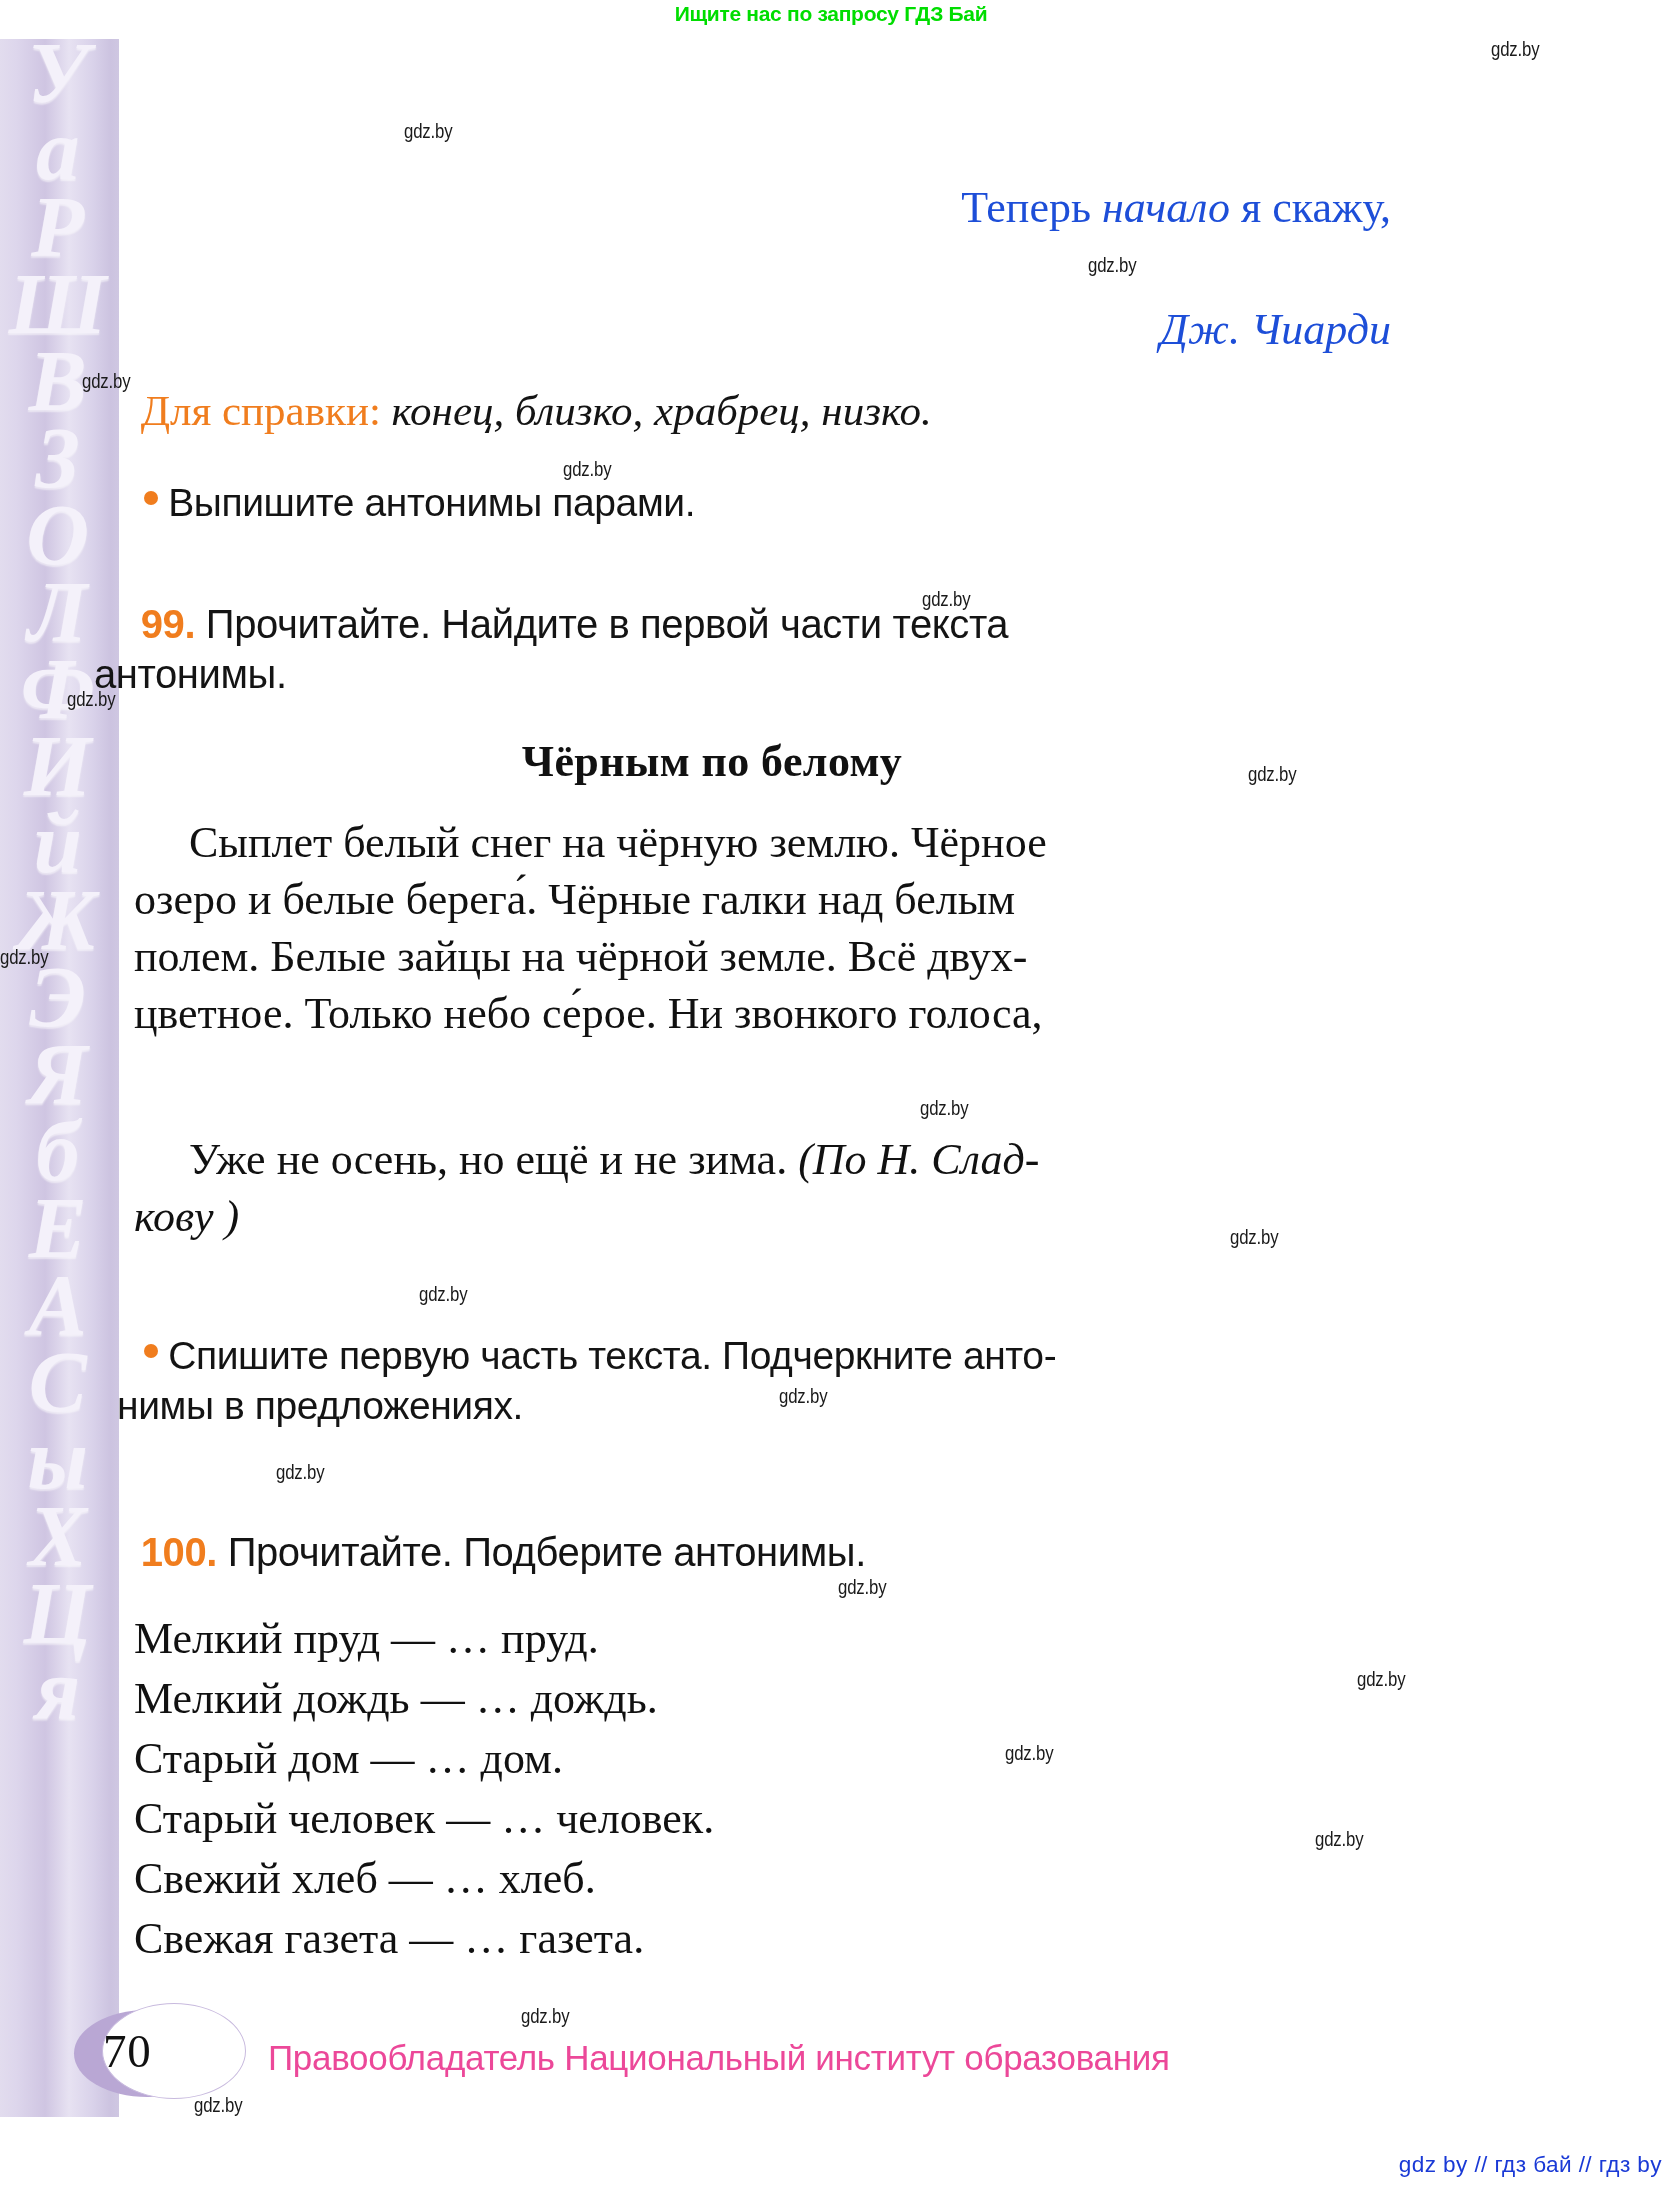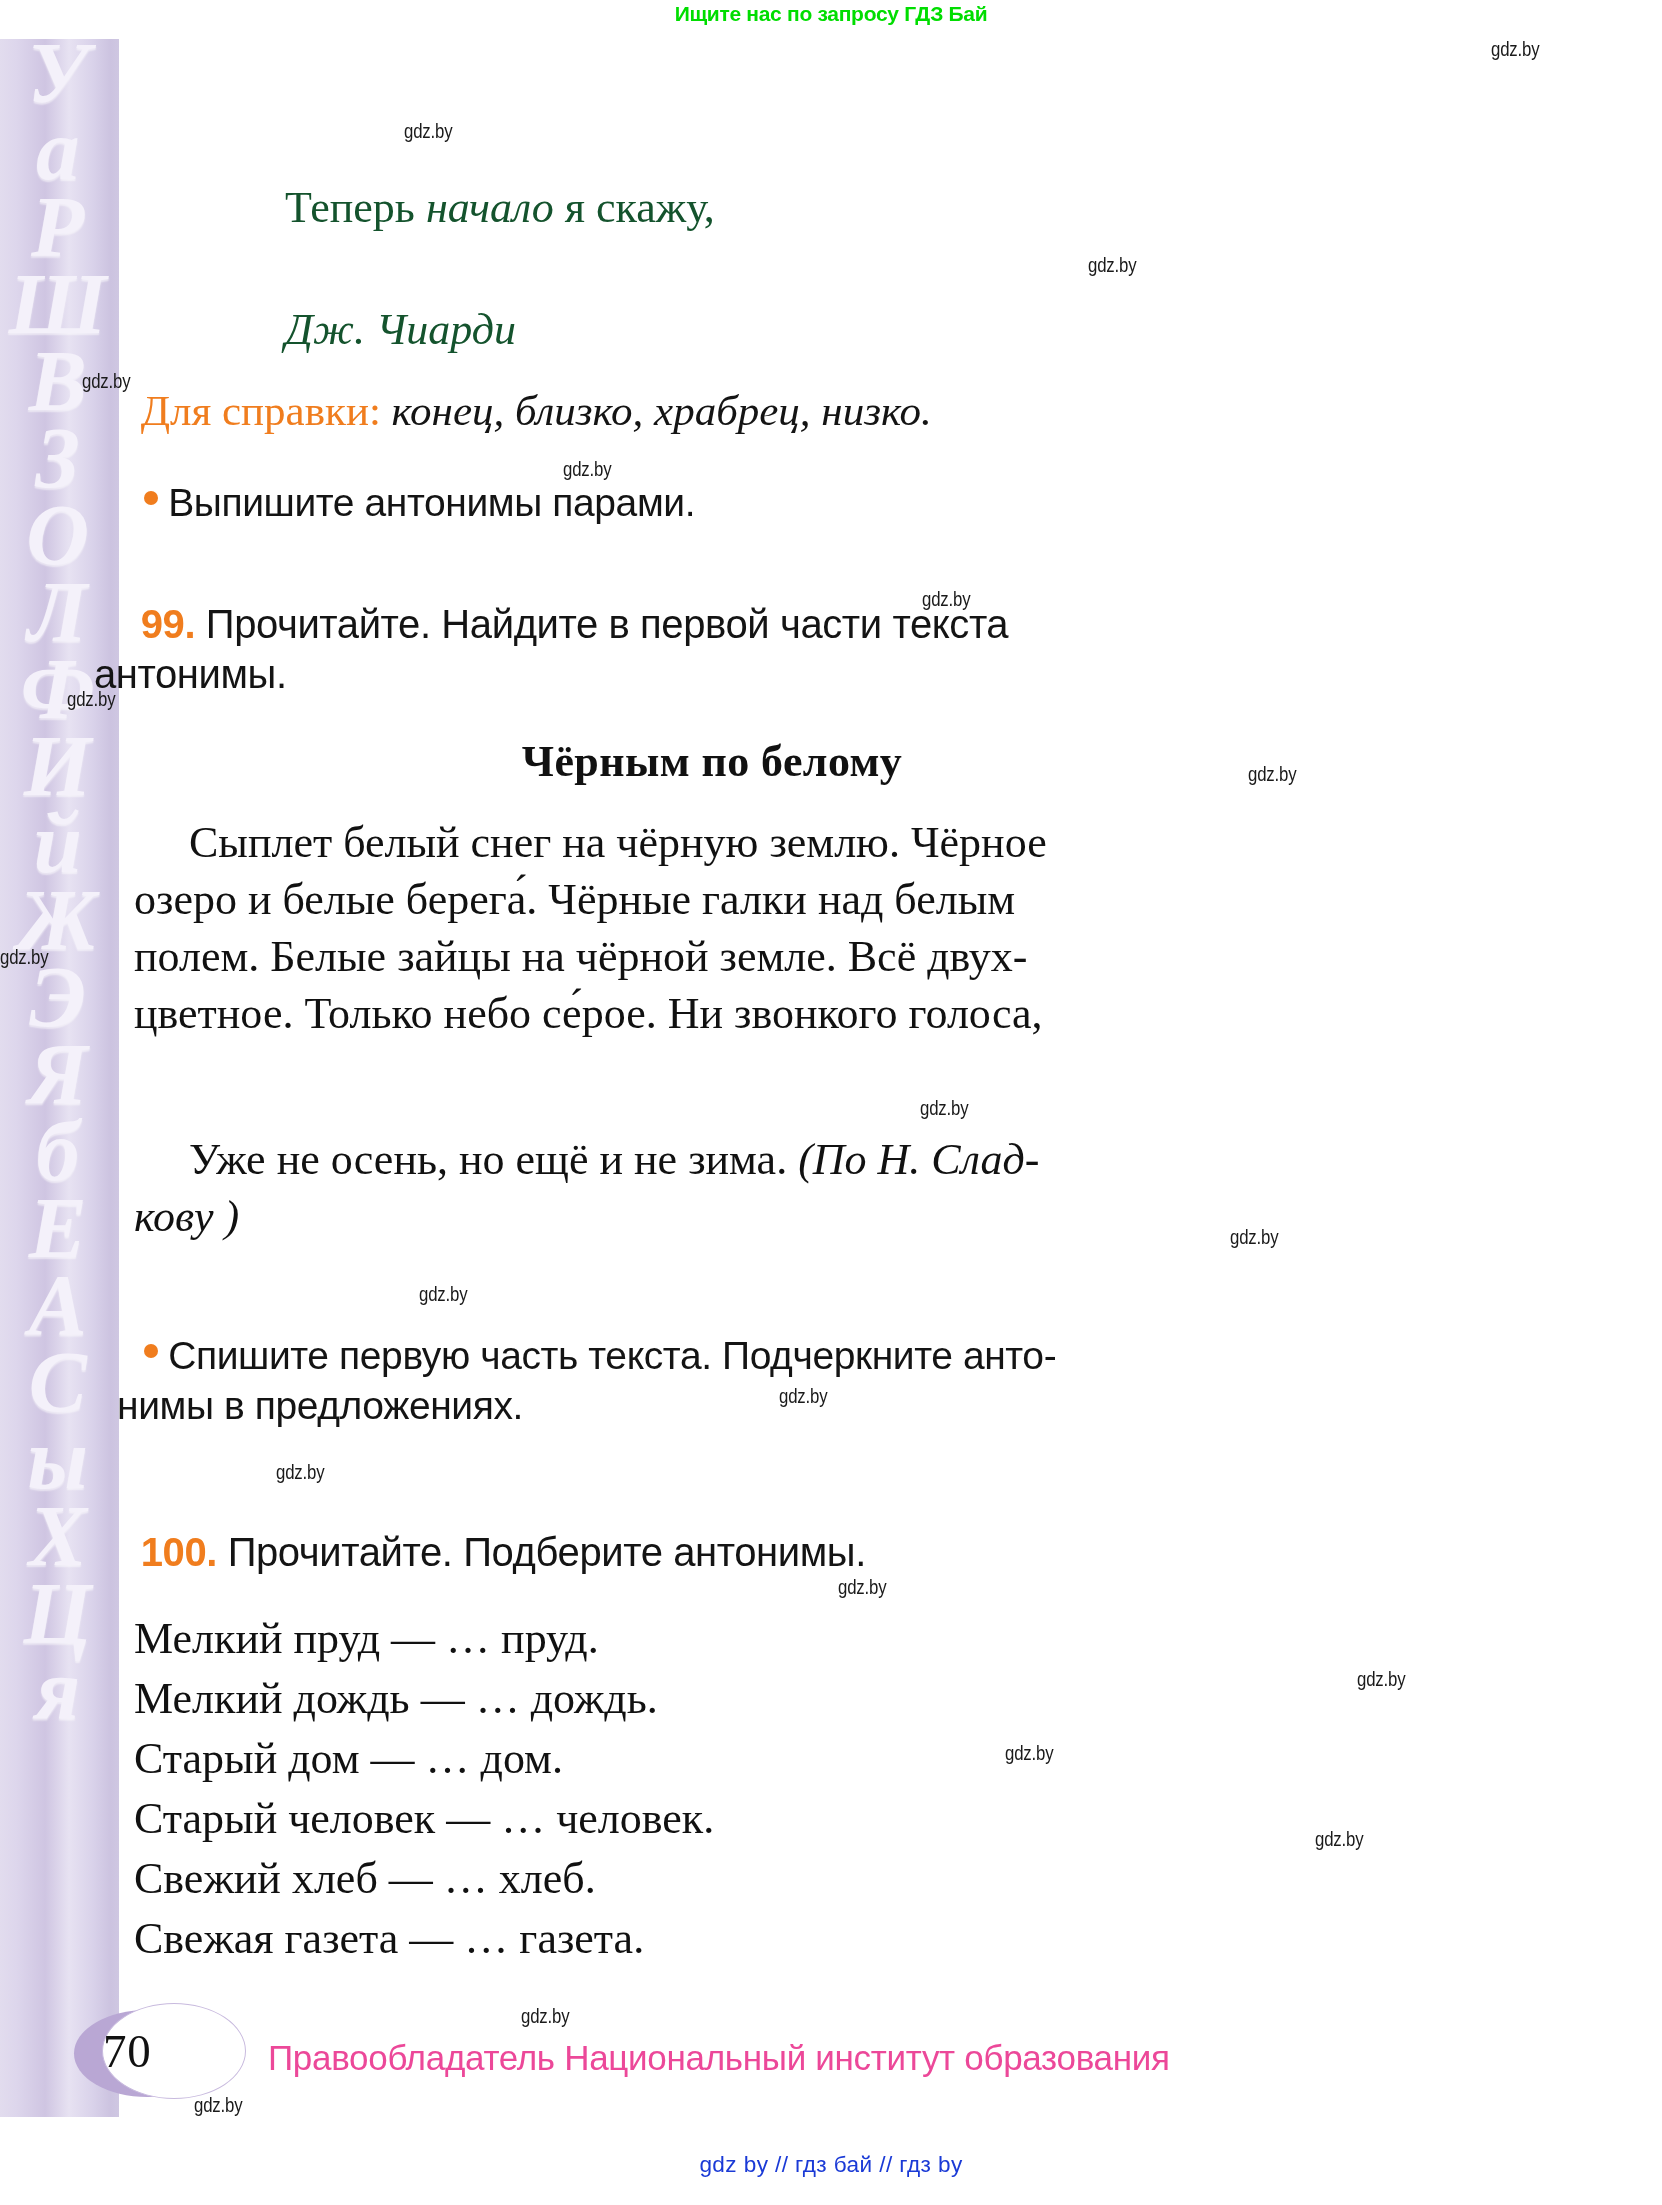--- a/index.html
+++ b/index.html
@@ -89,22 +89,22 @@
     height: 2205px;
   }
 
   .verse {
     position: absolute;
     left: 151px;
     width: 1106px;
     font-family: "Liberation Serif", serif;
     font-size: 44px;
     line-height: 60px;
-    color: #14532d;
-    text-align: left;
+    color: #1d4ed8;
+    text-align: right;
   }
   .verse .ital { font-style: italic; }
   .verse-l1 { top: 178px; }
   .verse-l2 { top: 238px; }
   .verse-l3 { top: 300px; font-style: italic; }
 
   .ref-line {
     position: absolute;
     left: 6.7px;
     top: 385px;
@@ -242,21 +242,21 @@
     color: #ec4899;
     white-space: nowrap;
     letter-spacing: -0.3px;
   }
 
   .footer-links {
     position: absolute;
     left: 0;
     top: 2152px;
     width: 1662px;
-    text-align: center;
+    text-align: right;
     font-family: "Liberation Sans", sans-serif;
     font-size: 22.6px;
     color: #1a3ad6;
     letter-spacing: 0.4px;
     white-space: nowrap;
   }
   .footer-links .sep { padding: 0 6.7px; }
 </style>
 </head>
 <body>

